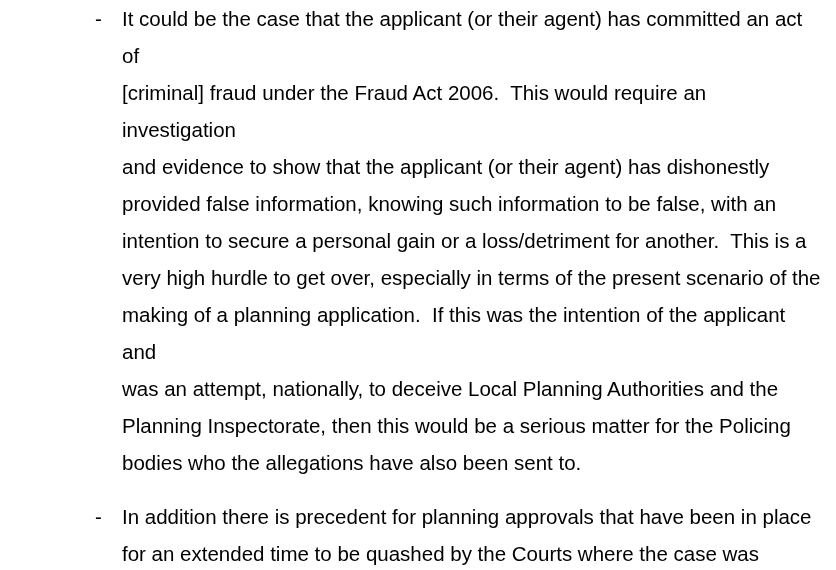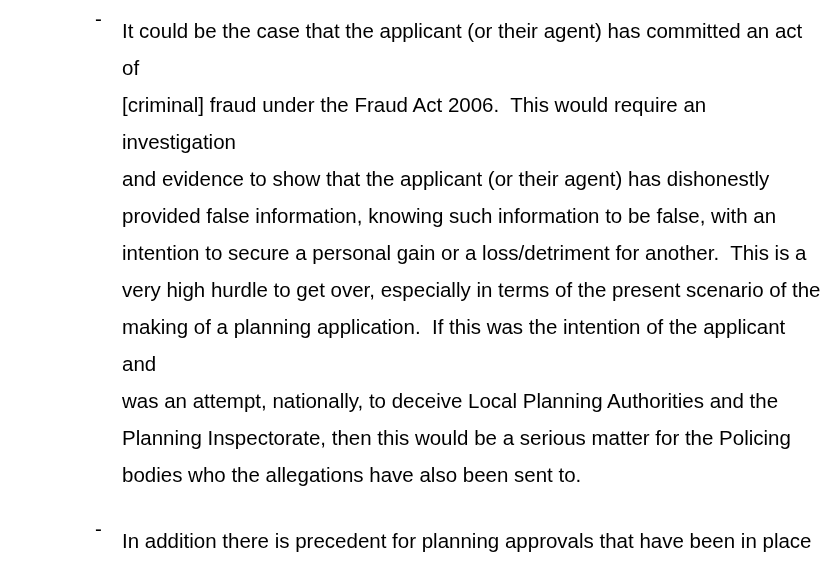--- a/index.html
+++ b/index.html
@@ -29,21 +29,20 @@
   .bullet-item + .bullet-item {
     margin-top: 17px;
   }
   .bullet-marker {
     flex: 0 0 27px;
     width: 27px;
   }
   .bullet-text {
     width: 700px;
     white-space: pre-wrap;
-    margin-top: 12px;
   }
 </style>
 </head>
 <body>
 
 <div class="doc-page">
 
   <div class="bullet-item">
     <span class="bullet-marker">-</span>
     <div class="bullet-text">It could be the case that the applicant (or their agent) has committed an act of

